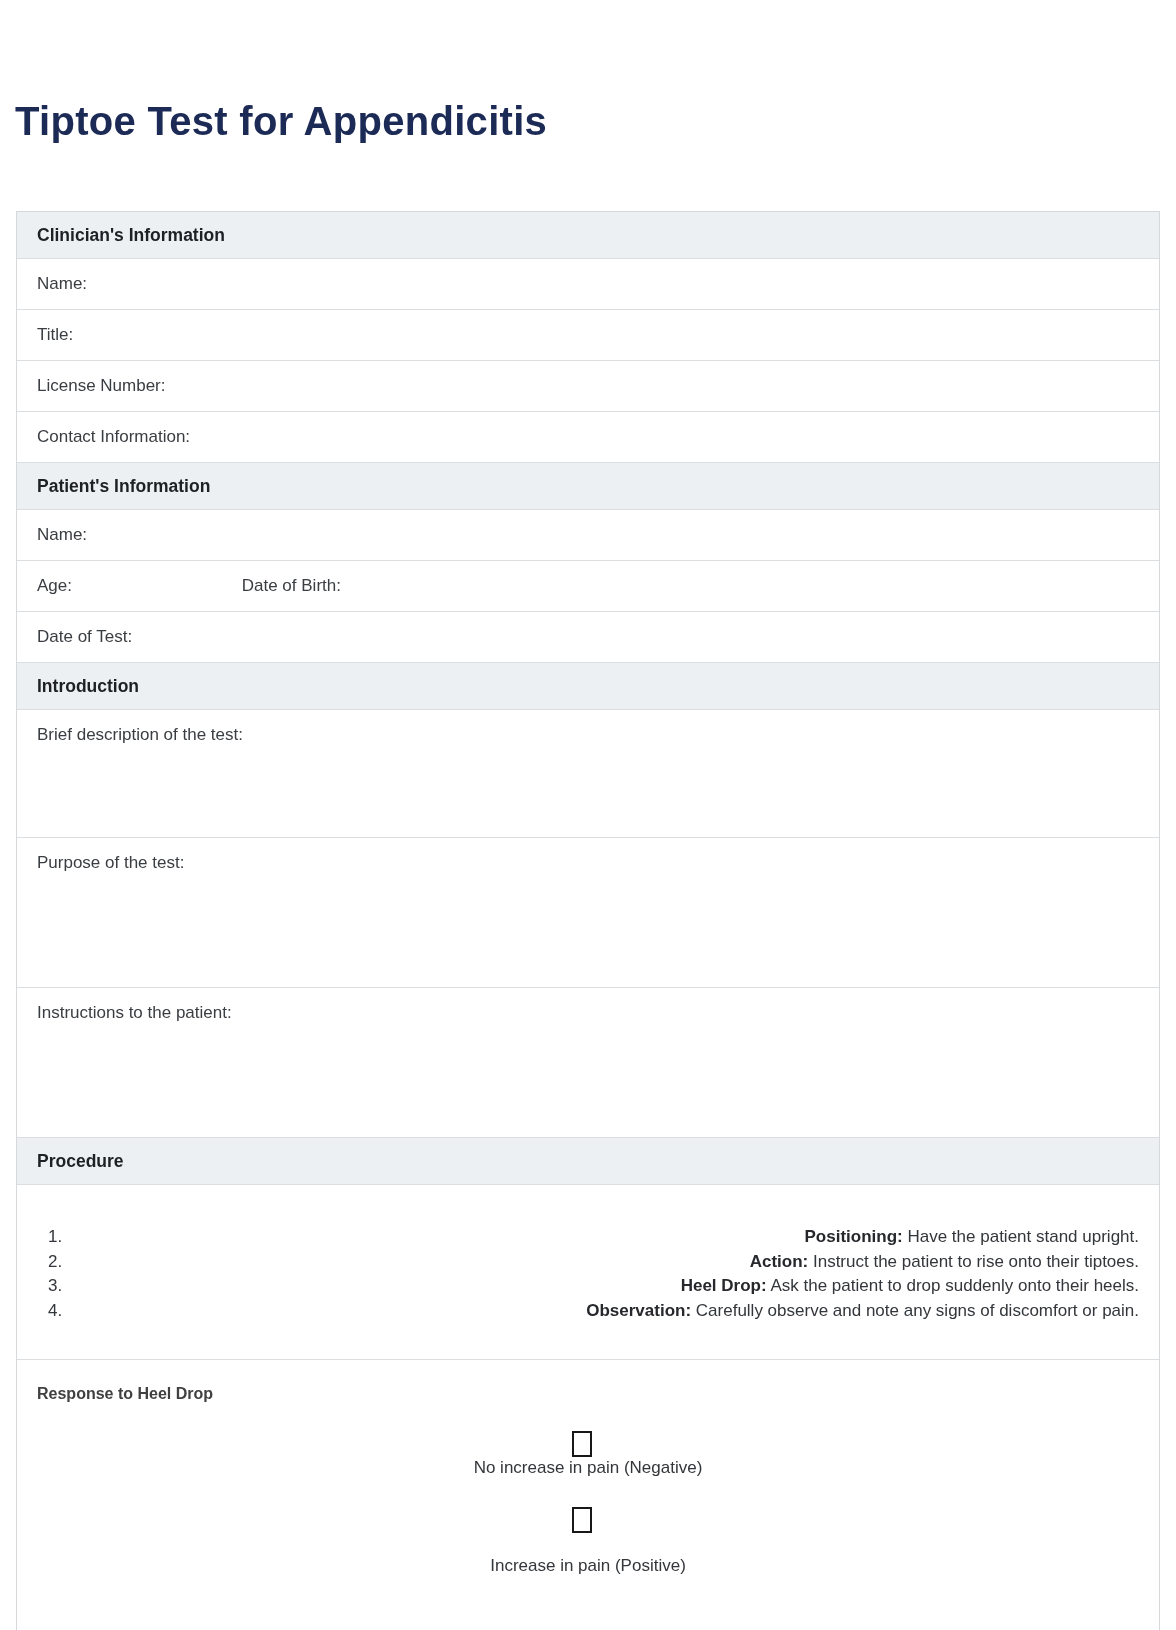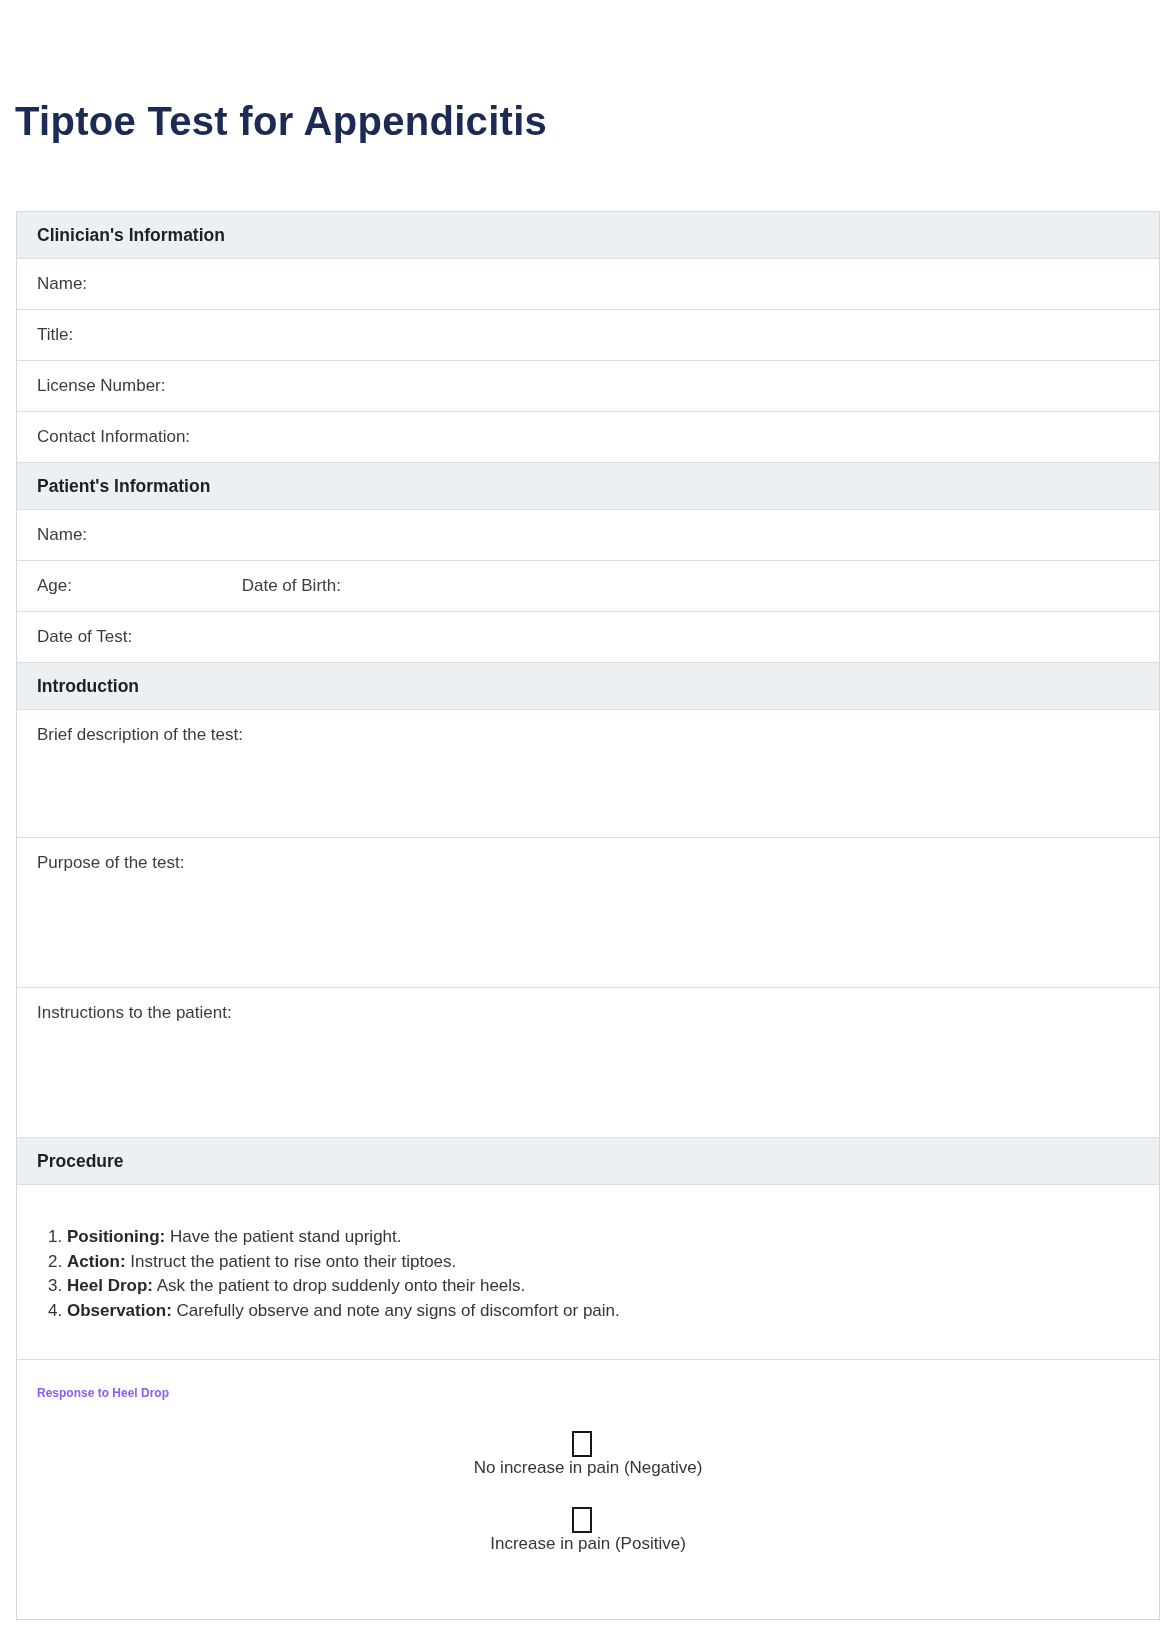--- a/index.html
+++ b/index.html
@@ -47,41 +47,42 @@
   .row-purpose      { height: 150px; }
   .row-instructions { height: 150px; }
   .label-age { display: inline-block; min-width: 200px; }
   .row-procedure { padding: 14px 20px 24px; }
   .row-procedure ol {
     margin: 26px 0 12px;
     padding-left: 30px;
     font-size: 17px;
     line-height: 24.5px;
     color: #33363a;
+    text-align: right;
   }
   .row-procedure li strong { color: #26282c; }
   .row-scoring { padding: 16px 20px 48px; }
   .scoring-subheader {
     margin: 6px 0 26px;
-    font-size: 12px;
+    font-size: 16px;
     line-height: 23px;
     font-weight: 700;
-    color: #8b5cf6;
+    color: #404040;
   }
   .option-row {
     display: flex;
     align-items: center;
     margin-bottom: 28px;
     font-size: 17px;
     line-height: 22px;
     color: #33363a;
     cursor: pointer;
     flex-direction: column;
   }
-  .option-row:last-child { margin-bottom: 16px; }
+  .option-row:last-child { margin-bottom: 16px; gap: 22px; }
   .checkbox {
     width: 20px;
     height: 26px;
     border: 2px solid #17181a;
     background: #ffffff;
     margin-right: 13px;
     flex: 0 0 auto;
   }
 </style>
 </head>

